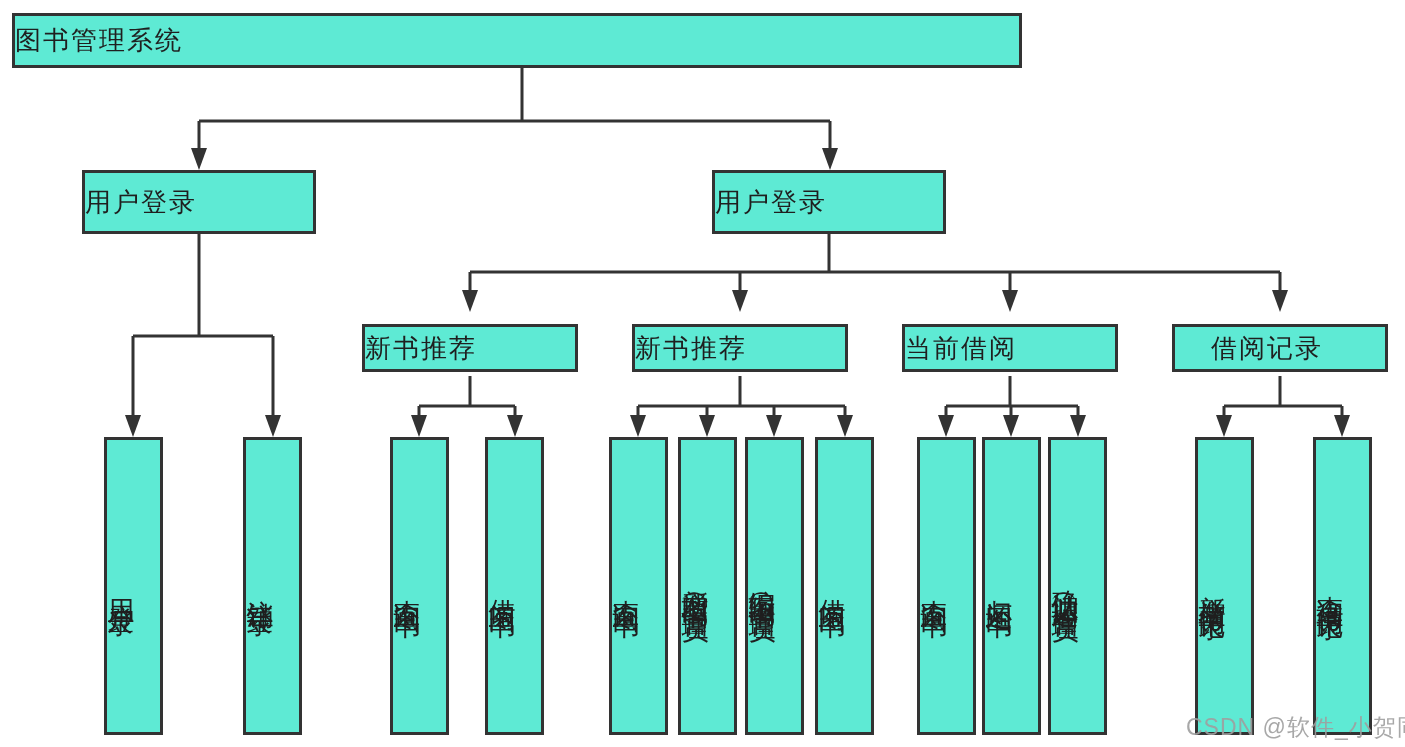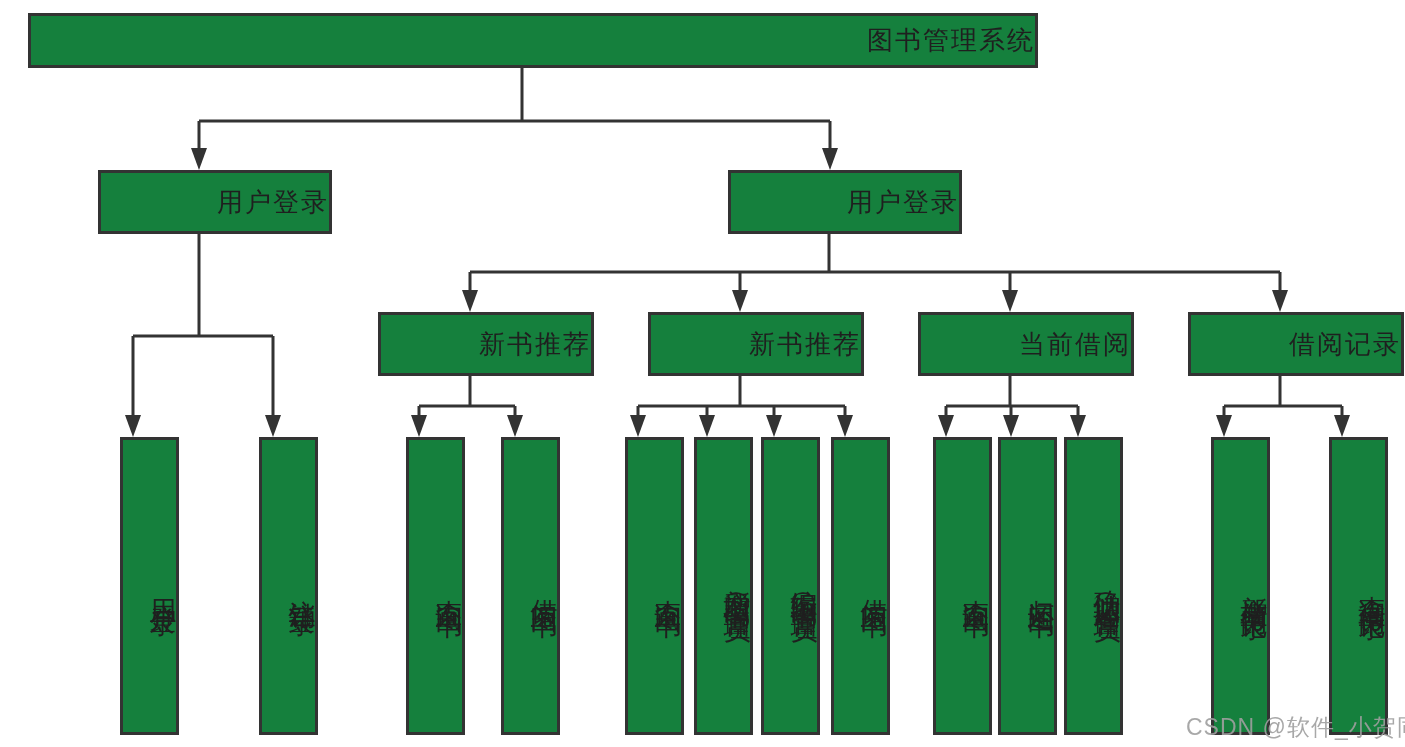--- a/index.html
+++ b/index.html
@@ -20,47 +20,46 @@
     left: 0;
     top: 0;
     width: 1405px;
     height: 747px;
     pointer-events: none;
   }
   .node {
     position: absolute;
     box-sizing: border-box;
     border: 3px solid #333333;
-    background: #15803d;
+    background: #5eead4;
     display: flex;
     align-items: center;
-    justify-content: flex-end;
+    justify-content: flex-start;
     color: #1f1f1f;
-    margin-left: 16px;
   }
   .hbox {
     font-size: 26px;
     letter-spacing: 2px;
     white-space: nowrap;
   }
   .root {
     left: 12px;
     top: 13px;
     width: 1010px;
     height: 55px;
   }
   .lvl2 {
     top: 170px;
     width: 234px;
     height: 64px;
   }
   .lvl3 {
-    top: 312px;
+    top: 324px;
     width: 216px;
-    height: 64px;
+    height: 48px;
   }
   .vbox {
     top: 437px;
     width: 59px;
     height: 298px;
   }
   .vbox .vtext {
     writing-mode: vertical-rl;
     text-orientation: mixed;
     font-size: 27px;
@@ -141,24 +140,24 @@
   <div class="node hbox lvl2" style="left:712px;">
     <span>用户登录</span>
   </div>
 
   <div class="node hbox lvl3" style="left:362px;">
     <span>新书推荐</span>
   </div>
   <div class="node hbox lvl3" style="left:632px;">
     <span>新书推荐</span>
   </div>
-  <div class="node hbox lvl3" style="left:902px;padding-left:20px;">
+  <div class="node hbox lvl3" style="left:902px;">
     <span>当前借阅</span>
   </div>
-  <div class="node hbox lvl3" style="left:1172px;">
+  <div class="node hbox lvl3" style="left:1172px;padding-left:36px;">
     <span>借阅记录</span>
   </div>
 
   <div class="node vbox" style="left:104px;">
     <span class="vtext">用户登录</span>
   </div>
   <div class="node vbox" style="left:243px;">
     <span class="vtext">注销登录</span>
   </div>
 

